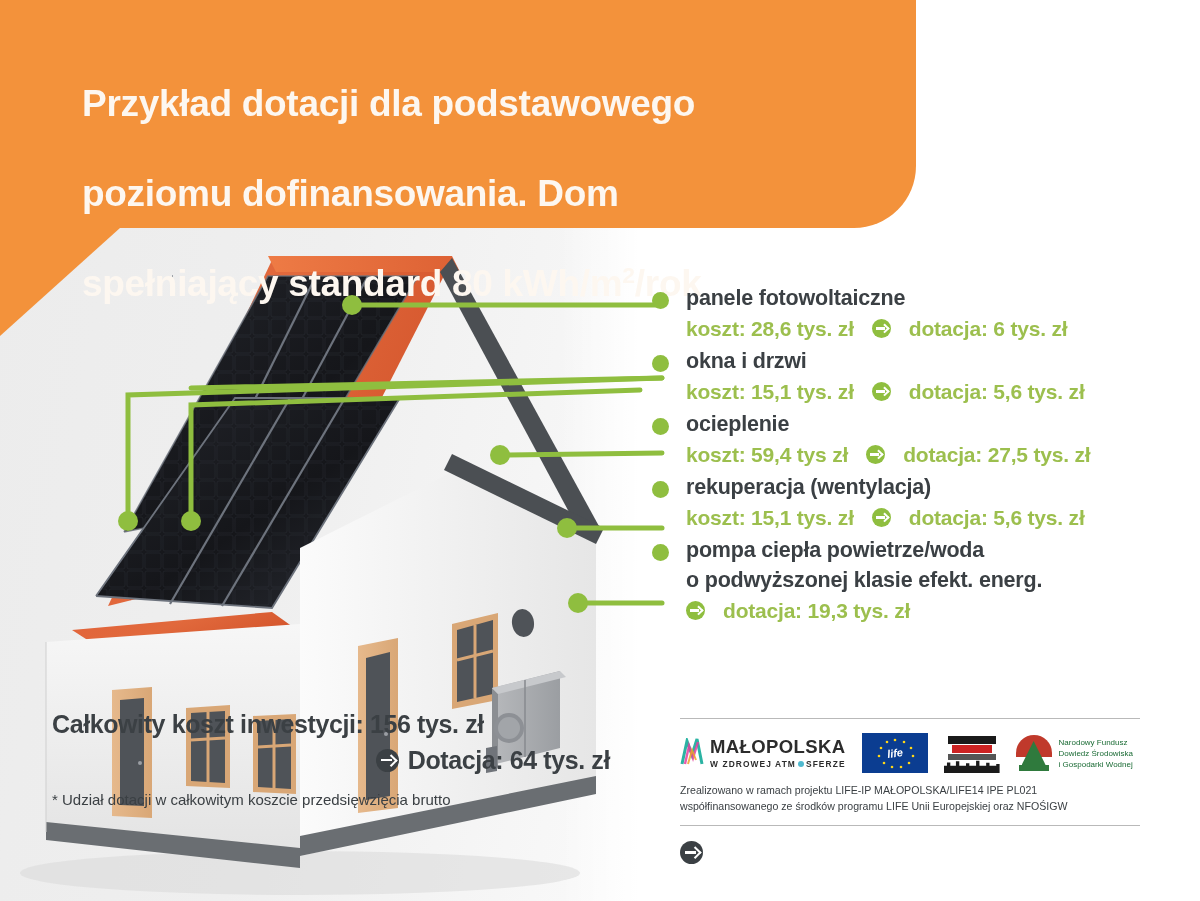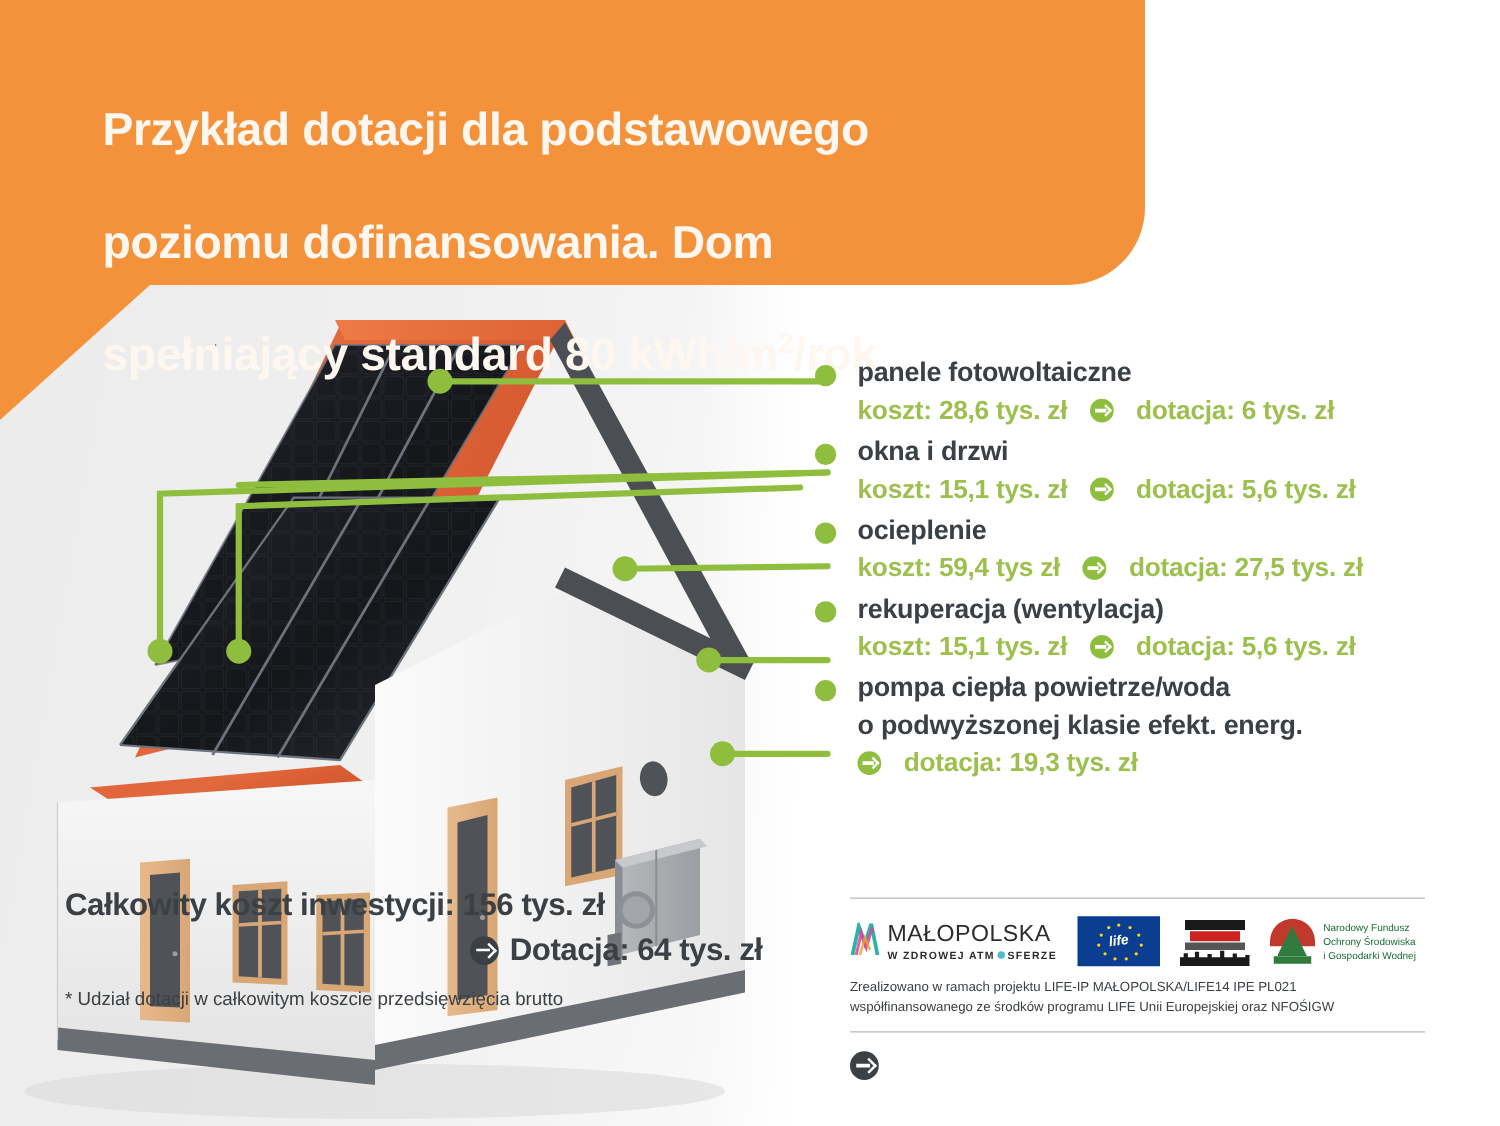--- a/index.html
+++ b/index.html
@@ -116,21 +116,21 @@
   }
 
   
   .footer { position: absolute; left: 680px; top: 718px; width: 495px; z-index: 6; }
   .divider { height: 1px; background: #b9b9b9; width: 460px; }
   .logo-row { display: flex; align-items: center; gap: 16px; margin-top: 13px; height: 42px; }
 
   .logo-malo { display: flex; align-items: flex-start; gap: 6px; }
   .logo-malo .mark { width: 24px; height: 27px; }
   .logo-malo .txt { display: flex; flex-direction: column; line-height: 1; }
-  .logo-malo .t1 { font-size: 18.5px; font-weight: 400; color: #2c2c2c; letter-spacing: 0.4px; }
+  .logo-malo .t1 { font-size: 18.5px; font-weight: 700; color: #2c2c2c; letter-spacing: 0.4px; }
   .logo-malo .t2 { font-size: 8.4px; font-weight: 700; color: #2c2c2c; letter-spacing: 1.1px; margin-top: 3px; display: flex; align-items: center; gap: 2px; }
   .logo-malo .dot-o { width: 6px; height: 6px; border-radius: 50%; background: #4fb9cf; display: inline-block; }
 
   .logo-eu { width: 66px; height: 40px; background: #0b3d91; position: relative; overflow: hidden; }
   .logo-eu .stars { position: absolute; inset: 0; }
   .logo-eu .life { position: absolute; left: 50%; top: 50%; transform: translate(-50%,-50%) rotate(-8deg); color: #ffffff; font-size: 11px; font-style: italic; font-weight: 700; }
 
   .logo-kaa { width: 56px; height: 40px; position: relative; }
   .logo-kaa .bar1 { position: absolute; left: 4px; top: 3px; width: 48px; height: 8px; background: #1a1a1a; }
   .logo-kaa .bar2 { position: absolute; left: 8px; top: 12px; width: 40px; height: 8px; background: #cc2222; }
@@ -433,21 +433,21 @@
       </div>
 
       <div class="logo-nfos">
         <span class="shield">
           <span class="red"></span>
           <span class="grn"></span>
           <span class="base"></span>
         </span>
         <span class="nf-txt">
           <span>Narodowy Fundusz</span><br>
-          <span>Ochrony Środowiska</span><br>
+          <span>Dowiedz Środowiska</span><br>
           <span>i Gospodarki Wodnej</span>
         </span>
       </div>
     </div>
 
     <div class="footer-note">
       <span>Zrealizowano w ramach projektu LIFE-IP MAŁOPOLSKA/LIFE14 IPE PL021</span><br>
       <span>współfinansowanego ze środków programu LIFE Unii Europejskiej oraz NFOŚIGW</span>
     </div>
 

